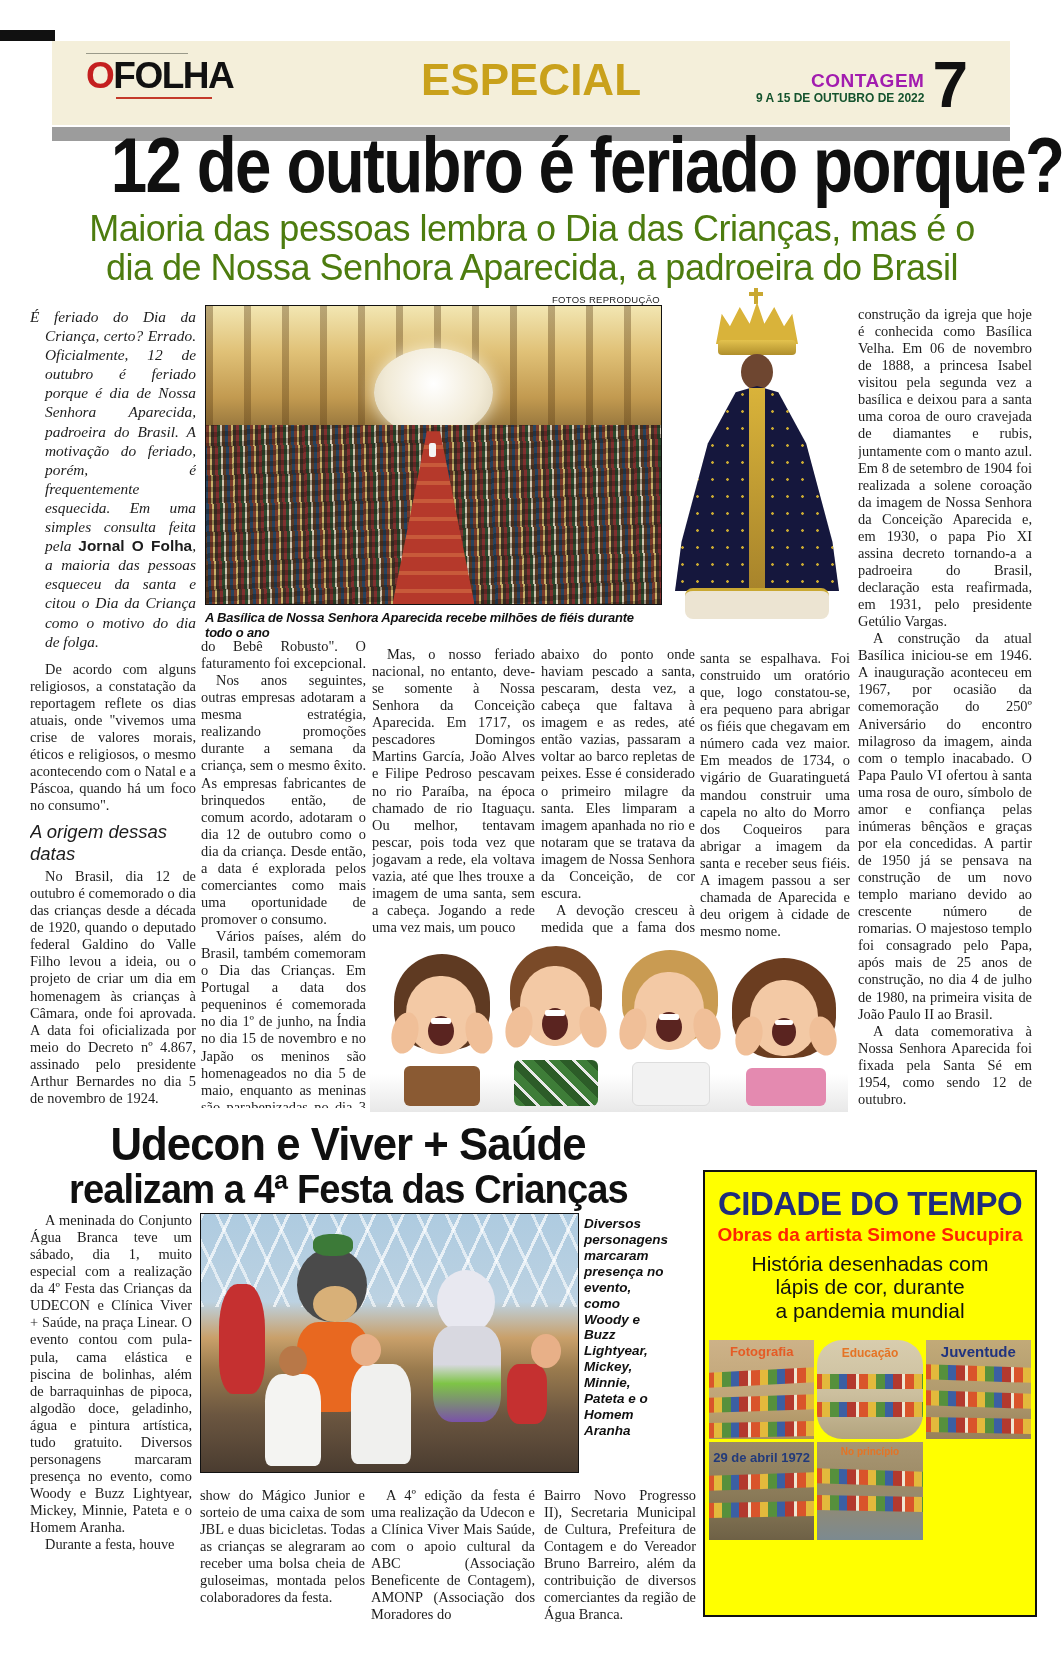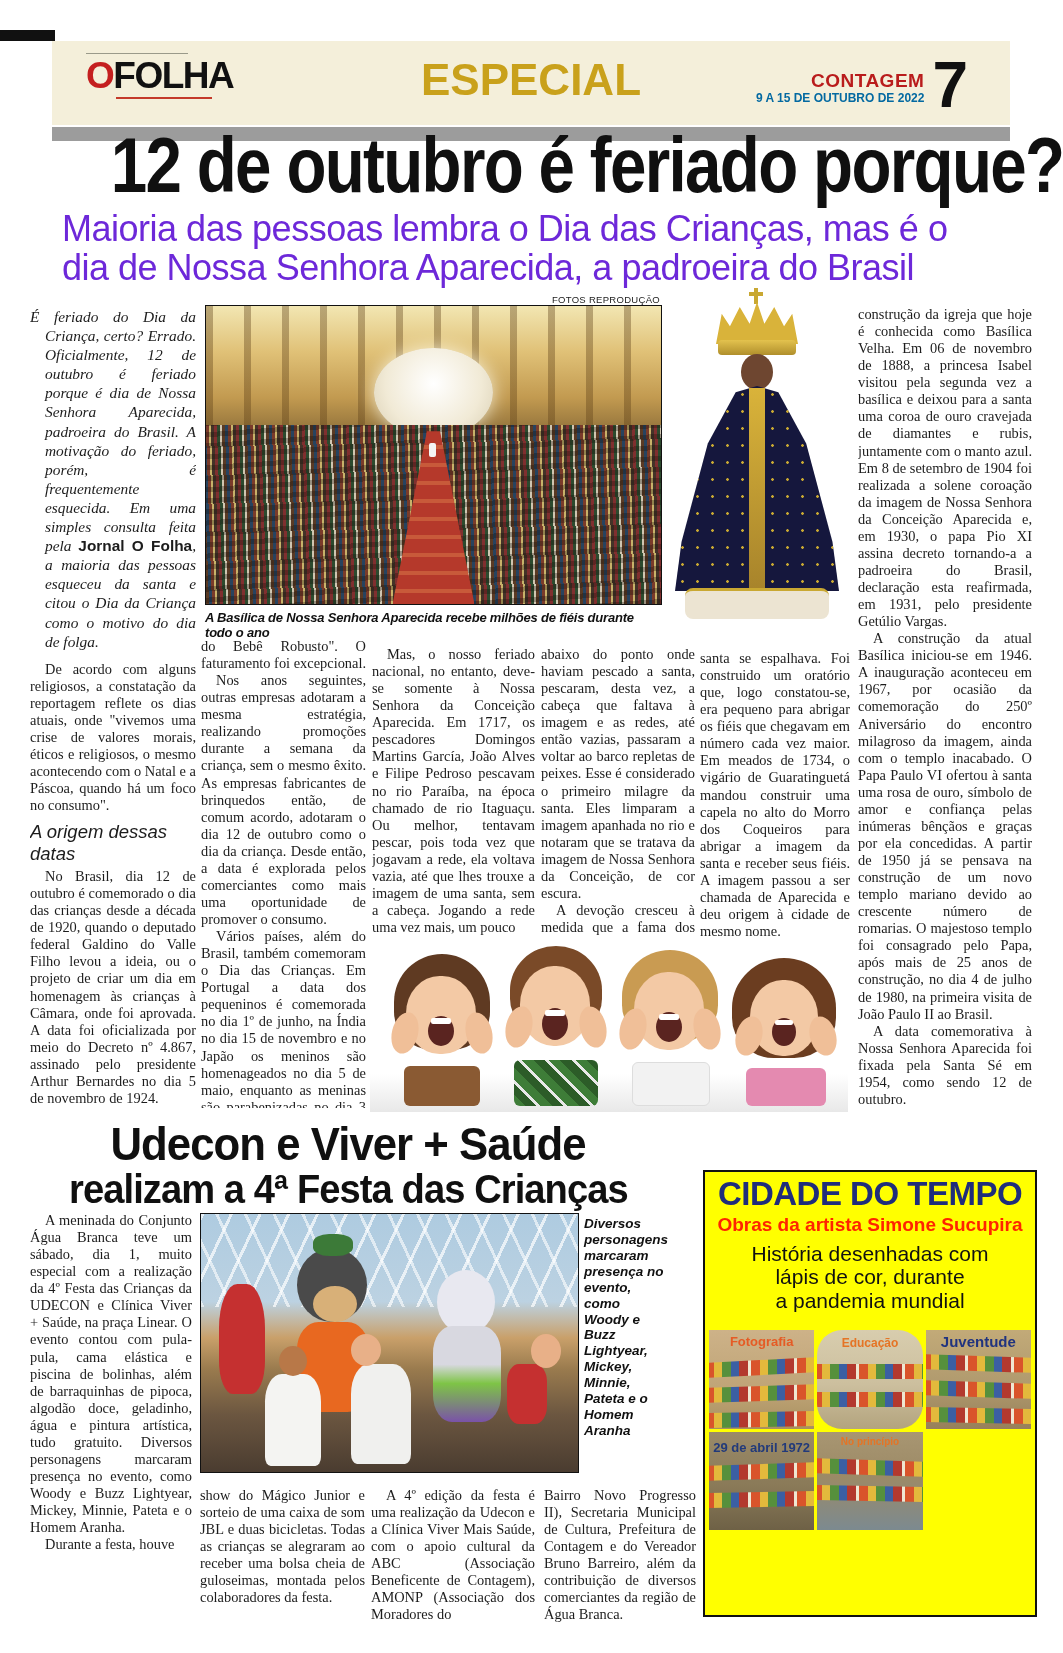--- a/index.html
+++ b/index.html
@@ -11,31 +11,31 @@
   .mast-band{position:absolute;left:52px;top:41px;width:958px;height:84px;background:#f4efda;}
   .logo{position:absolute;left:34px;top:12px;line-height:1;}
   .logo-line-top{width:102px;height:1px;background:#9a9a8a;margin-bottom:3px;}
   .logo-text{font-family:"Liberation Sans",sans-serif;font-weight:900;font-size:37px;letter-spacing:-1.5px;color:#111;}
   .logo-o{color:#c41f1f;}
   .logo-line-bottom{width:96px;height:2px;background:#c43a2a;margin-top:3px;margin-left:30px;}
   .section-title{position:absolute;left:0;right:0;top:14px;text-align:center;
         font-family:"Liberation Sans",sans-serif;font-weight:900;font-size:44px;color:#c9a11b;letter-spacing:0px;}
   .mast-right{position:absolute;right:42px;top:16px;display:flex;align-items:flex-start;gap:8px;}
   .mast-right-txt{text-align:right;font-family:"Liberation Sans",sans-serif;margin-top:14px;}
-  .mast-city{font-weight:900;font-size:19px;letter-spacing:.5px;color:#b91c1c;line-height:1;}
-  .mast-date{font-weight:700;font-size:12px;color:#0369a1;line-height:1.4;}
+  .mast-city{font-weight:900;font-size:19px;letter-spacing:.5px;color:#a21caf;line-height:1;}
+  .mast-date{font-weight:700;font-size:12px;color:#14532d;line-height:1.4;}
   .mast-page{font-family:"Liberation Sans",sans-serif;font-weight:900;font-size:64px;color:#111;line-height:.9;}
   .gray-bar{position:absolute;left:52px;top:127px;width:958px;height:14px;background:#9c9c9c;}
 
   
   .headline{position:absolute;left:20px;top:126px;width:1023px;text-align:center;white-space:nowrap;
         font-family:"Liberation Sans",sans-serif;font-weight:900;font-size:78px;color:#101010;line-height:1;}
   .headline>span{display:inline-block;transform:scaleX(.84);transform-origin:center;letter-spacing:-2px;}
-  .subheadline{position:absolute;left:62px;top:210px;width:940px;
-        font-family:"Liberation Sans",sans-serif;font-size:36px;color:#6d28d9;line-height:1.08;letter-spacing:-0.5px;}
+  .subheadline{position:absolute;left:62px;top:210px;width:940px;text-align:center;
+        font-family:"Liberation Sans",sans-serif;font-size:36px;color:#4d7c0f;line-height:1.08;letter-spacing:-0.5px;}
   .photo-credit{position:absolute;left:460px;top:294px;width:200px;text-align:right;
         font-family:"Liberation Sans",sans-serif;font-size:9.5px;color:#222;letter-spacing:.3px;}
 
   
   .col{position:absolute;font-size:14.4px;line-height:1.185;text-align:justify;overflow:hidden;}
   .col p{margin:0;}
   .ind{text-indent:15px;}
   .lead{font-style:italic;font-size:15.4px;line-height:1.24;padding-left:15px;text-indent:-15px;margin-bottom:10px !important;}
   .lead b{font-style:normal;font-family:"Liberation Sans",sans-serif;font-weight:bold;}
   .subhead1{font-family:"Liberation Sans",sans-serif;font-weight:normal;font-style:italic;
@@ -99,21 +99,21 @@
         background:linear-gradient(180deg,#aecbe0 0%,#bcd2e2 34%,#c9a06a 48%,#9a7b4e 60%,#6b5640 78%,#4a3c30 100%);}
   .truss{position:absolute;left:0;top:0;width:100%;height:36%;
         background:repeating-linear-gradient(115deg,rgba(255,255,255,.7) 0 3px,rgba(0,0,0,0) 3px 26px),repeating-linear-gradient(65deg,rgba(255,255,255,.6) 0 3px,rgba(0,0,0,0) 3px 26px);}
   .blob{position:absolute;border-radius:50%;}
 
   .b-caption{position:absolute;left:584px;top:1216px;width:80px;
         font-family:"Liberation Sans",sans-serif;font-weight:bold;font-style:italic;font-size:13.5px;line-height:1.18;color:#111;text-align:left;}
 
   
   .ad{position:absolute;left:703px;top:1170px;width:334px;height:447px;background:#ffff00;border:2px solid #111;
-        box-sizing:border-box;display:flex;flex-direction:column;align-items:center;padding-top:5px;
+        box-sizing:border-box;display:flex;flex-direction:column;align-items:center;padding-top:15px;
         font-family:"Liberation Sans",sans-serif;}
   .ad-title{font-weight:900;font-size:33px;color:#1f2d7b;line-height:1.05;letter-spacing:-0.5px;}
   .ad-sub{font-weight:800;font-size:19px;color:#ff2400;margin-top:2px;}
   .ad-desc{font-size:21px;color:#111;line-height:1.12;text-align:center;margin-top:6px;}
   .ad-grid{margin-top:18px;width:322px;height:200px;display:grid;grid-template-columns:1fr 1fr 1fr;grid-template-rows:1fr 1fr;gap:3px;}
   .cell{position:relative;overflow:hidden;}
   .strip{position:absolute;left:-4px;right:-4px;height:15px;
         background:repeating-linear-gradient(90deg,#d9542b 0 9px,#e3b93c 9px 17px,#56903c 17px 26px,#3b5fa3 26px 34px,#b3392e 34px 43px,#efe7d2 43px 46px);}
   .cell-label{position:absolute;left:0;right:0;text-align:center;font-weight:800;}
   .ad-footer{margin-top:8px;text-align:center;font-weight:800;font-size:25px;color:#1f2d7b;line-height:1.22;}

